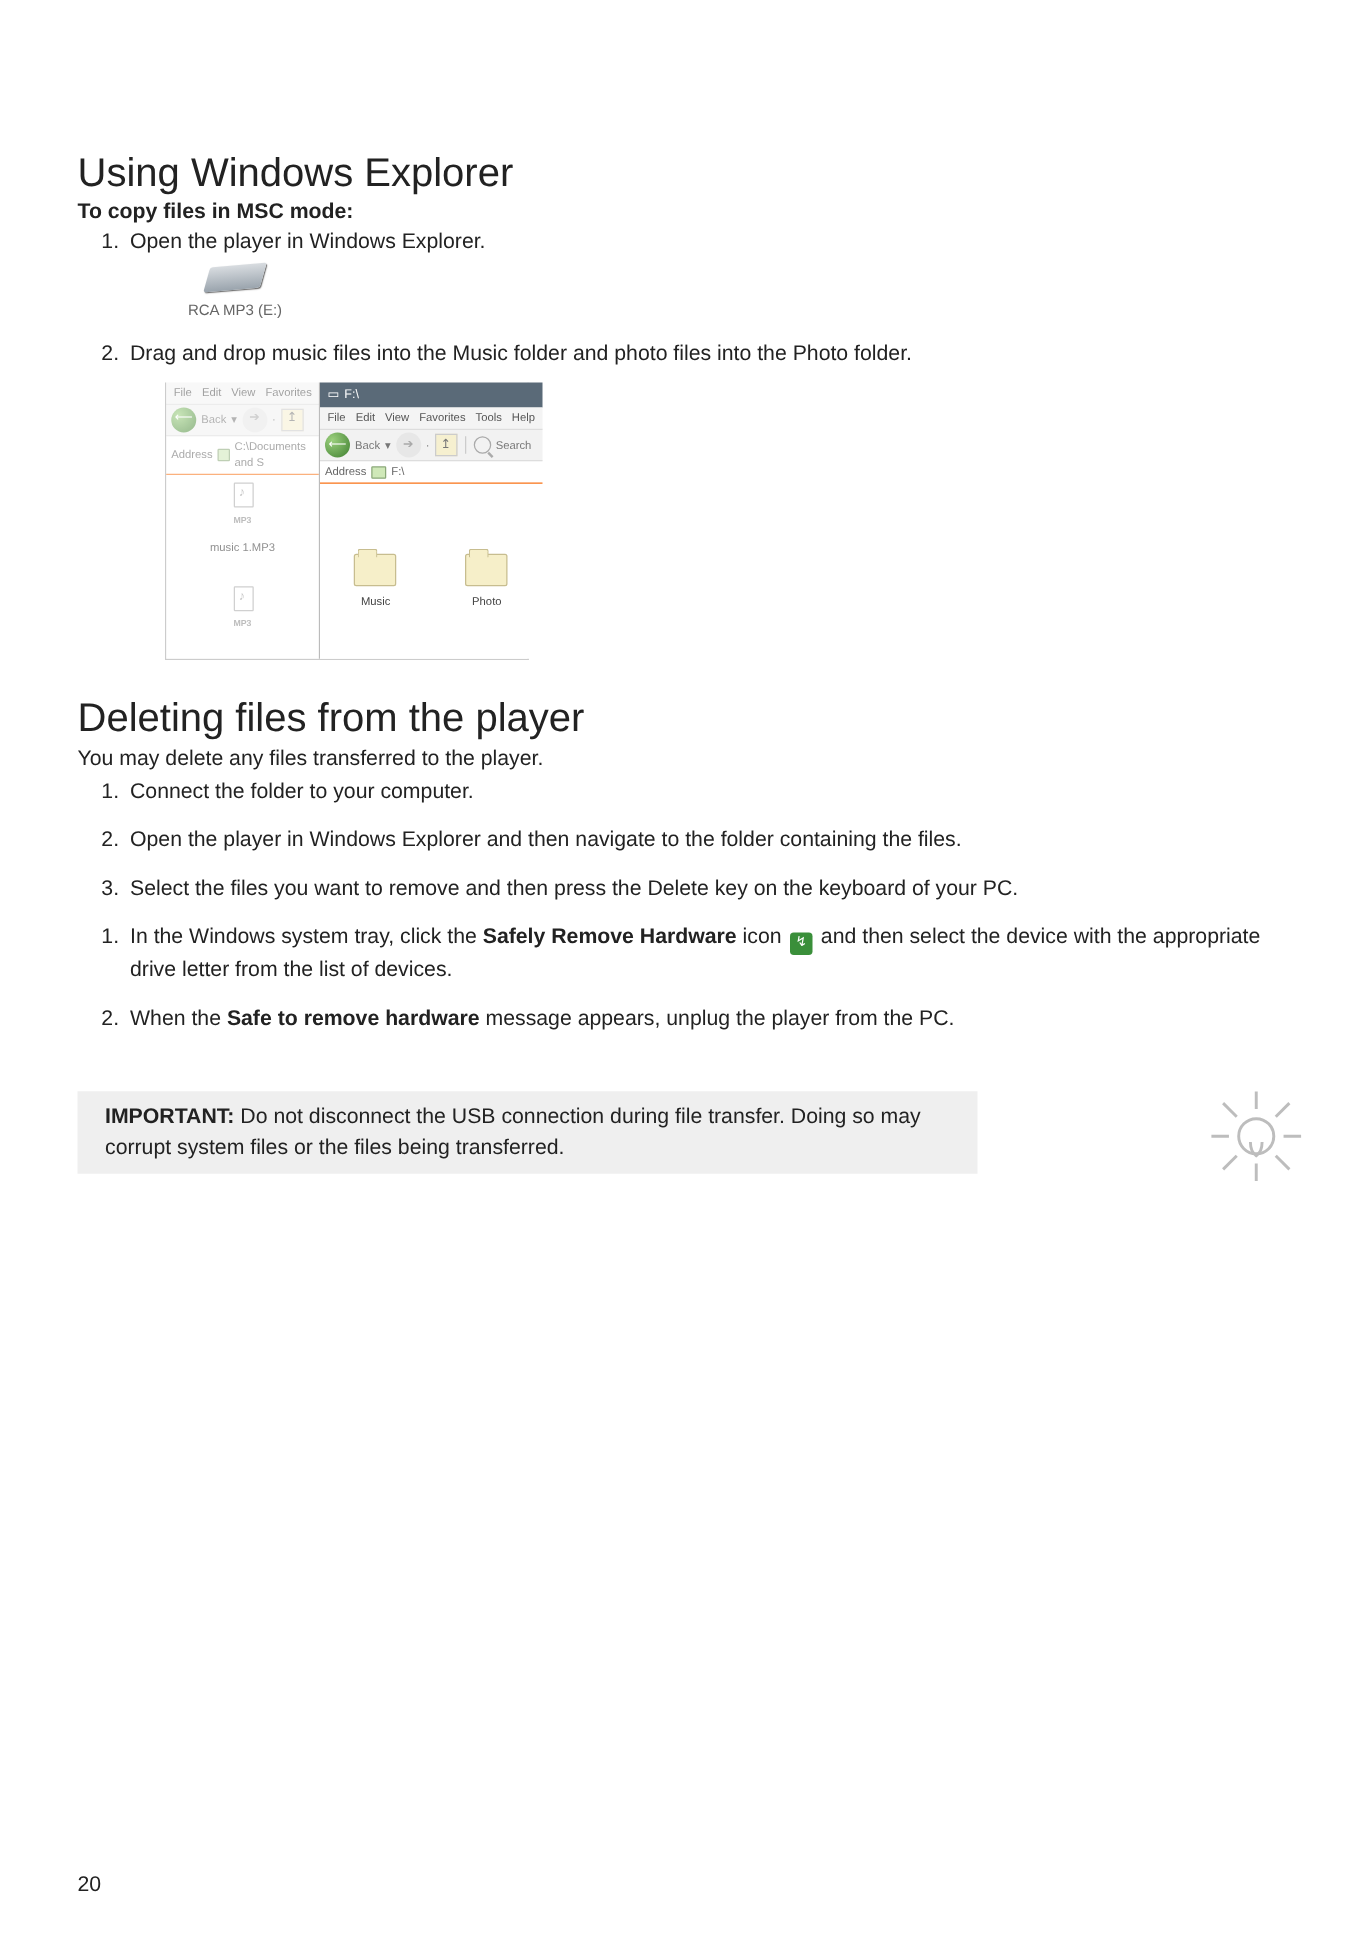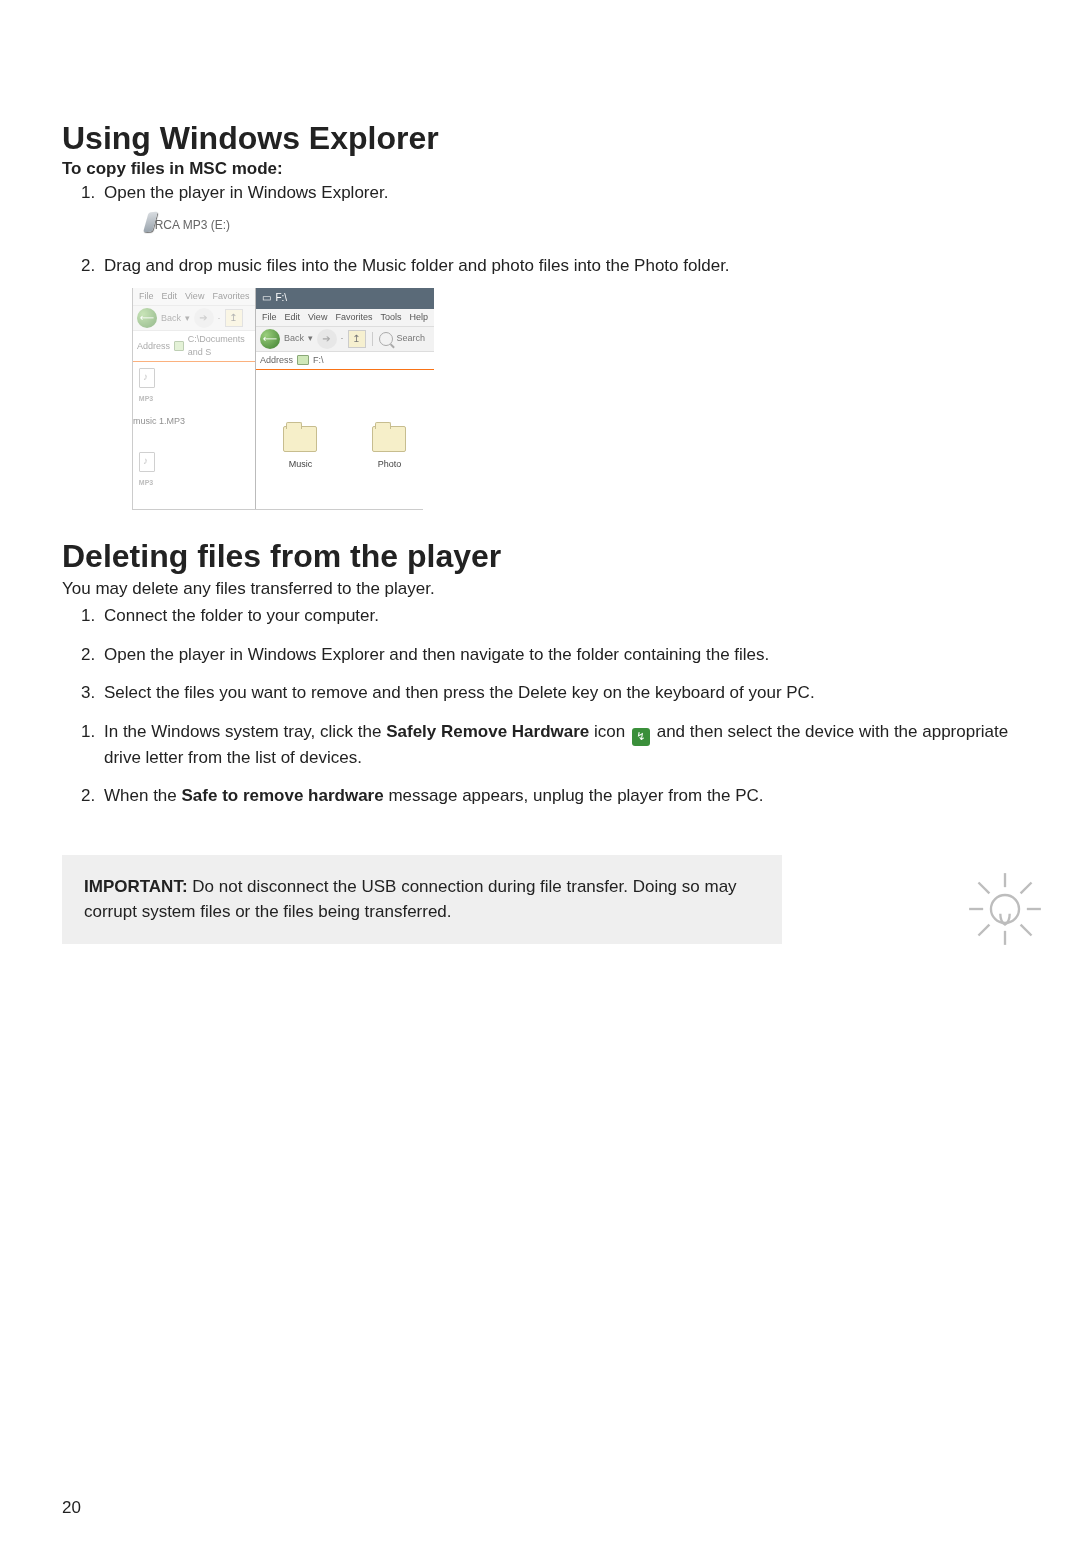--- a/index.html
+++ b/index.html
@@ -9,21 +9,21 @@
     width: 1080px;
     height: 1554px;
     position: relative;
     color: #222;
   }
   .page {
     padding: 120px 62px 40px 62px;
   }
   h1 {
     font-size: 32px;
-    font-weight: 700;
+    font-weight: 400;
     margin-bottom: 2px;
     color: #222;
   }
   .sub-bold {
     font-weight: 700;
     font-size: 17px;
     margin-top: 2px;
     margin-bottom: 2px;
   }
   ol {
@@ -37,21 +37,21 @@
   }
   p.plain {
     font-size: 17px;
     line-height: 1.45;
     margin-bottom: 2px;
   }
   .section-gap { margin-top: 28px; }
   .drive-fig {
     margin: 6px 0 0 42px;
     display: flex;
-    flex-direction: row;
+    flex-direction: column;
     align-items: center;
     width: 84px;
   }
   .drive-icon {
     width: 44px; height: 20px;
     background: linear-gradient(#d8dce0,#9aa4ad);
     border-radius: 2px;
     transform: skew(-20deg, 0) rotate(-5deg);
     box-shadow: 1px 1px 1px #666;
     margin-bottom: 8px;
@@ -126,21 +126,21 @@
     padding: 2px 4px;
     border-bottom: 1px solid #f97316;
     color:#666;
     font-size:9px;
   }
   .addr-ico{ width:12px;height:10px;background:#cfe8b8;border:1px solid #8aa878;border-radius:1px;}
   .content-area {
     flex:1;
     display:flex;
     flex-direction:column;
-    align-items:flex-start;
+    align-items:center;
     padding-top:6px;
     gap:6px;
   }
   .file-icon {
     display:flex; flex-direction:column; align-items:center;
     font-size:8px; color:#555;
   }
   .mp3-glyph{
     width:26px;height:26px;
     display:flex;align-items:flex-end;justify-content:center;
@@ -176,21 +176,21 @@
     width:18px;height:18px;
     background:#3a8f3a;border-radius:3px;
     font-size:11px;color:#fff;
     vertical-align: -3px;
     margin: 0 2px;
   }
 
   .important-box{
     margin-top: 46px;
     background:#efefef;
-    padding: 20px 22px;
+    padding: 8px 22px;
     width: 720px;
     font-size:17px;
     line-height:1.45;
   }
   .important-box b{font-weight:700;}
 
   .sun-icon{
     position:absolute;
     right: 36px;
     top: 870px;

